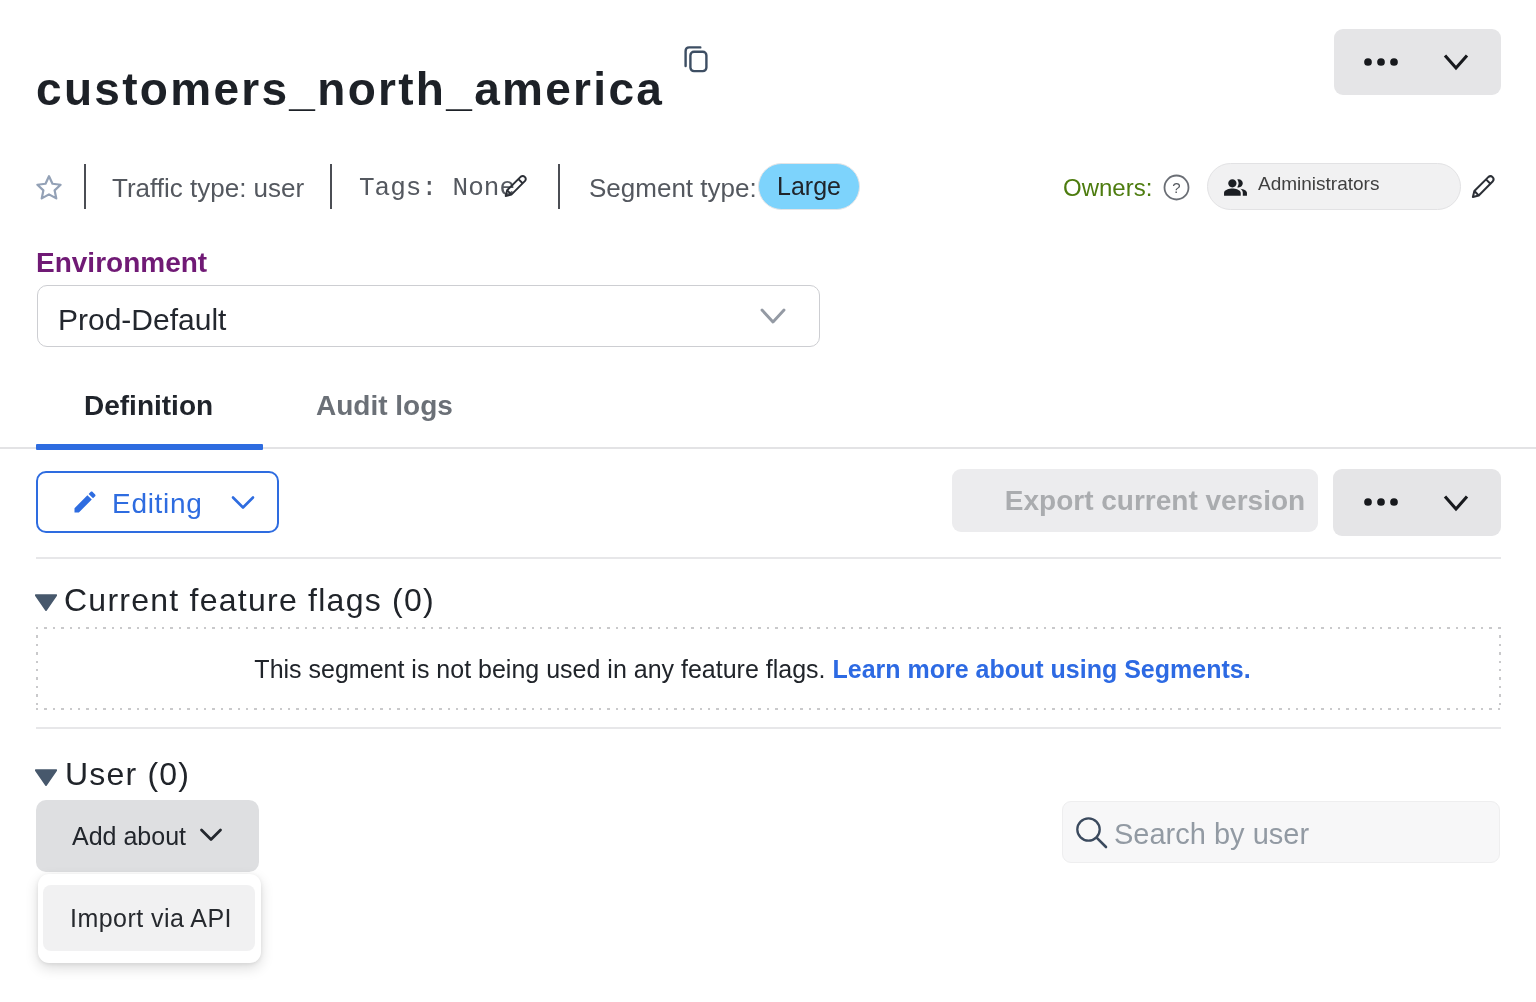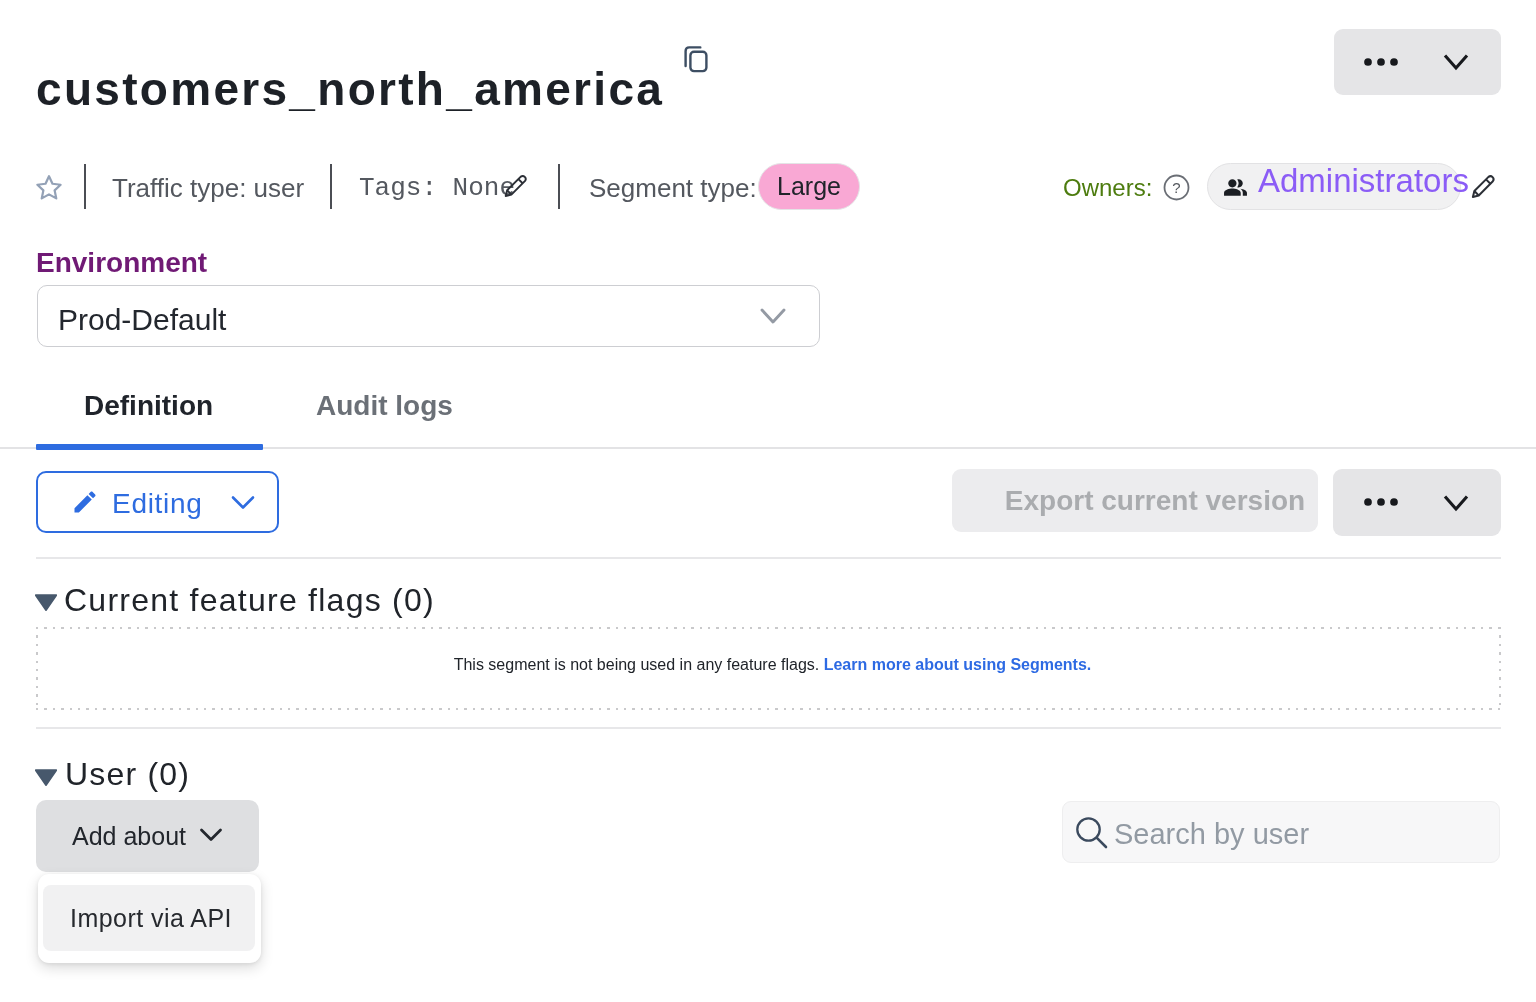--- a/index.html
+++ b/index.html
@@ -34,32 +34,32 @@
   <div class="abs" style="left:84px; top:164px; width:2px; height:45px; background:#4b4e54;"></div>
   <div class="abs" style="left:112px; top:175px; font-size:26px; color:#54585f; line-height:1;">Traffic type: user</div>
   <div class="abs" style="left:330px; top:164px; width:2px; height:45px; background:#4b4e54;"></div>
   <div class="abs" style="left:359px; top:175px; font-size:26px; color:#54585f; line-height:1;font-family:Liberation Mono, monospace;">Tags: None</div>
   <svg class="abs" style="left:501px; top:170px;" width="29" height="29" viewBox="0 0 24 24" fill="none">
     <path d="M3.9 21.6 L5.1 16.8 L16.4 5.5 a2.5 2.5 0 0 1 3.5 3.5 L8.6 20.4 Z" stroke="#2b2f36" stroke-width="1.6" stroke-linejoin="round"></path>
     <path d="M5.1 16.8 L8.6 20.4 M14.4 7.5 L17.9 11" stroke="#2b2f36" stroke-width="1.6"></path>
   </svg>
   <div class="abs" style="left:558px; top:164px; width:2px; height:45px; background:#4b4e54;"></div>
   <div class="abs" style="left:589px; top:175px; font-size:26px; color:#54585f; line-height:1;">Segment type:</div>
-  <div class="abs" style="left:758px; top:163px; width:102px; height:47px; background:#f9a8d4; border:1px solid #e4e4e6; border-radius:24px; font-size:25px; color:#20242a; text-align:center; line-height:45px;">Large</div>
+  <div class="abs" style="left:758px; top:163px; width:102px; height:47px; background:#7dd3fc; border:1px solid #e4e4e6; border-radius:24px; font-size:25px; color:#20242a; text-align:center; line-height:45px;">Large</div>
 
   <div class="abs" style="left:1063px; top:176px; font-size:24px; color:#4d7c0f; line-height:1;">Owners:</div>
   <svg class="abs" style="left:1163px; top:174px;" width="27" height="27" viewBox="0 0 27 27" fill="none">
     <circle cx="13.5" cy="13.5" r="12" stroke="#6a6e75" stroke-width="1.8"></circle>
     <text x="13.5" y="19" font-family="Liberation Sans" font-size="15" fill="#55595f" text-anchor="middle">?</text>
   </svg>
   <div class="abs" style="left:1207px; top:163px; width:254px; height:47px; background:#f1f1f2; border:1px solid #e2e2e4; border-radius:24px;"></div>
   <svg class="abs" style="left:1223px; top:175px;" width="25" height="25" viewBox="0 0 24 24" fill="#1b1e23">
     <path d="M16.67 13.13C18.04 14.06 19 15.32 19 17v3h4v-3c0-2.18-3.57-3.47-6.33-3.87zM15 12c2.21 0 4-1.79 4-4s-1.79-4-4-4c-.47 0-.91.1-1.33.24C14.5 5.27 15 7.09 15 8s-.5 2.73-1.33 3.76c.42.14.86.24 1.33.24zM9 12c2.21 0 4-1.79 4-4s-1.79-4-4-4-4 1.79-4 4 1.79 4 4 4zm0 1c-2.67 0-8 1.34-8 4v3h16v-3c0-2.66-5.33-4-8-4z"></path>
   </svg>
-  <div class="abs" style="left:1258px; top:164px; font-size:33px; color:#8b5cf6; line-height:1;">Administrators</div>
+  <div class="abs" style="left:1258px; top:174px; font-size:19px; color:#404040; line-height:1;">Administrators</div>
   <svg class="abs" style="left:1468px; top:170px;" width="30" height="30" viewBox="0 0 24 24" fill="none">
     <path d="M3.9 21.6 L5.1 16.8 L16.4 5.5 a2.5 2.5 0 0 1 3.5 3.5 L8.6 20.4 Z" stroke="#2b2f36" stroke-width="1.6" stroke-linejoin="round"></path>
     <path d="M5.1 16.8 L8.6 20.4 M14.4 7.5 L17.9 11" stroke="#2b2f36" stroke-width="1.6"></path>
   </svg>
 
   <div class="abs" style="left:36px; top:249px; font-size:28px; font-weight:bold; color:#701a75; line-height:1;">Environment</div>
   <div class="abs" style="left:37px; top:285px; width:783px; height:62px; border:1.5px solid #cdced2; border-radius:10px; background:#fff;"></div>
   <div class="abs" style="left:58px; top:305px; font-size:30px; color:#23272e; line-height:1;">Prod-Default</div>
   <svg class="abs" style="left:758px; top:306px;" width="30" height="22" viewBox="0 0 30 22" fill="none">
     <path d="M4 4 L15 16 L26 4" stroke="#949aa4" stroke-width="2.9" stroke-linecap="round" stroke-linejoin="round"></path>
@@ -94,21 +94,21 @@
 
   <svg class="abs" style="left:35px; top:594px;" width="22" height="17" viewBox="0 0 22 17">
     <path d="M0.8 1.2 L21.2 1.2 L11 16 Z" fill="#47586c" stroke="#47586c" stroke-width="2" stroke-linejoin="round"></path>
   </svg>
   <div class="abs" style="left:64px; top:584px; font-size:32px; color:#20242a; letter-spacing:1.25px; line-height:1;">Current feature flags (0)</div>
 
   <div class="abs" style="left:36px; top:627px; width:1465px; height:2.4px; background:repeating-linear-gradient(to right, #c9c9cb 0 2.4px, transparent 2.4px 8.4px);"></div>
   <div class="abs" style="left:36px; top:708px; width:1465px; height:2.4px; background:repeating-linear-gradient(to right, #c9c9cb 0 2.4px, transparent 2.4px 8.4px);"></div>
   <div class="abs" style="left:36px; top:627px; width:2.4px; height:83px; background:repeating-linear-gradient(to bottom, #c9c9cb 0 2.4px, transparent 2.4px 8.4px);"></div>
   <div class="abs" style="left:1498.6px; top:627px; width:2.4px; height:83px; background:repeating-linear-gradient(to bottom, #c9c9cb 0 2.4px, transparent 2.4px 8.4px);"></div>
-  <div class="abs" style="left:40px; top:656px; width:1465px; text-align:center; font-size:16px; color:#20242a; line-height:1.1;">This segment is not being used in any feature flags. <span style="font-weight:bold; color:#2d6ae3;">Learn more about using Segments.</span></div>
+  <div class="abs" style="left:20px; top:656px; width:1465px; text-align:center; font-size:25px; color:#20242a; line-height:1.1;">This segment is not being used in any feature flags. <span style="font-weight:bold; color:#2d6ae3;">Learn more about using Segments.</span></div>
 
   <div class="abs" style="left:36px; top:727px; width:1465px; height:2px; background:#e7e7e9;"></div>
 
   <svg class="abs" style="left:35px; top:769px;" width="22" height="17" viewBox="0 0 22 17">
     <path d="M0.8 1.2 L21.2 1.2 L11 16 Z" fill="#47586c" stroke="#47586c" stroke-width="2" stroke-linejoin="round"></path>
   </svg>
   <div class="abs" style="left:65px; top:758px; font-size:32px; color:#20242a; letter-spacing:1.2px; line-height:1;">User (0)</div>
 
   <div class="abs" style="left:36px; top:800px; width:223px; height:72px; background:#dedfe1; border-radius:10px;"></div>
   <div class="abs" style="left:72px; top:824px; font-size:25px; color:#22262c; line-height:1;">Add about</div>

